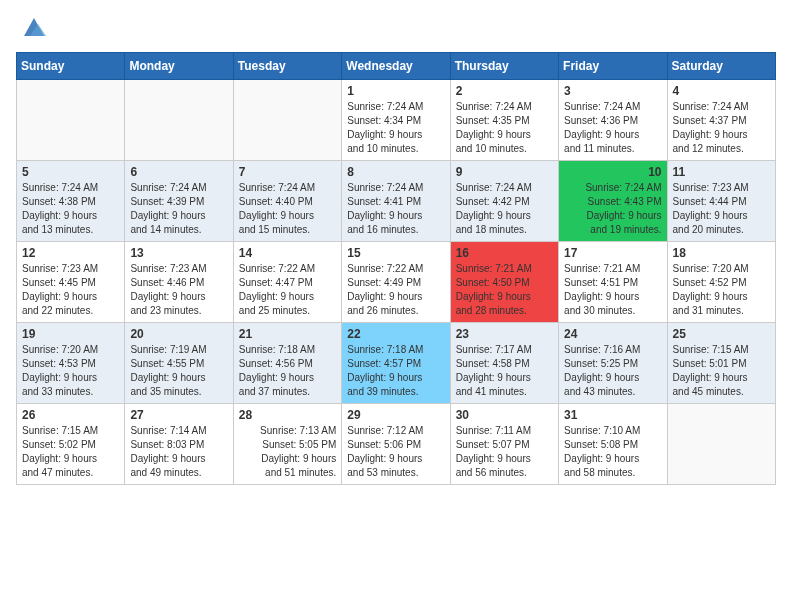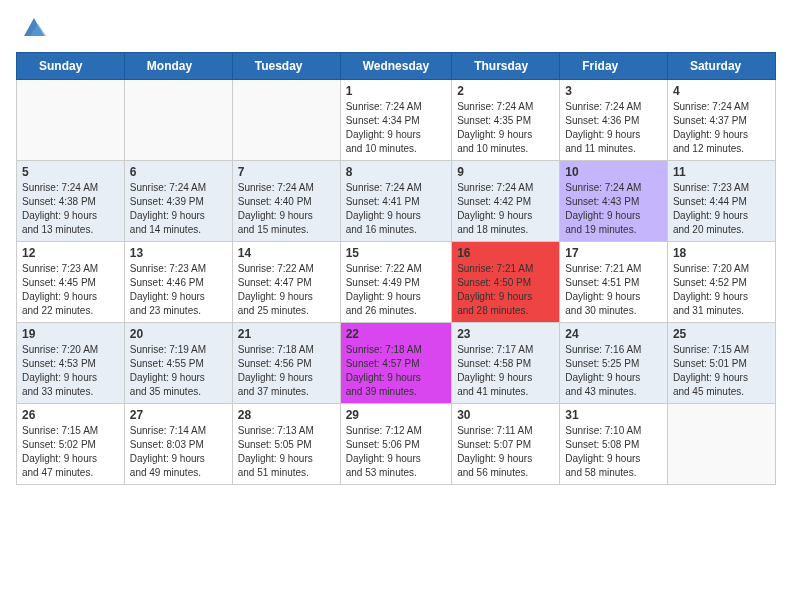--- a/index.html
+++ b/index.html
@@ -56,21 +56,21 @@
     .calendar {
       width: 100%;
       border-collapse: collapse;
       border: 1px solid #ccc;
     }
     .calendar th {
       background-color: #2a6db5;
       color: #fff;
       font-size: 12px;
       font-weight: bold;
-      padding: 6px 22px;
+      padding: 6px 4px;
       text-align: left;
       border: 1px solid #1a5a9a;
     }
     .calendar td {
       border: 1px solid #ccc;
       vertical-align: top;
       padding: 4px 5px;
       font-size: 10.5px;
       color: #333;
       width: calc(100% / 7);
@@ -190,21 +190,21 @@
 Daylight: 9 hours
 and 16 minutes.</div>
         </td>
         <td style="background-color: rgb(232, 238, 245);">
           <div class="day-number">9</div>
           <div class="cell-content" style="white-space: pre-line;">Sunrise: 7:24 AM
 Sunset: 4:42 PM
 Daylight: 9 hours
 and 18 minutes.</div>
         </td>
-        <td style="background-color: #c4b5fd;">
+        <td style="background-color: #22c55e; text-align: right;">
           <div class="day-number">10</div>
           <div class="cell-content" style="white-space: pre-line;">Sunrise: 7:24 AM
 Sunset: 4:43 PM
 Daylight: 9 hours
 and 19 minutes.</div>
         </td>
         <td style="background-color: rgb(232, 238, 245);">
           <div class="day-number">11</div>
           <div class="cell-content" style="white-space: pre-line;">Sunrise: 7:23 AM
 Sunset: 4:44 PM
@@ -278,21 +278,21 @@
 Daylight: 9 hours
 and 35 minutes.</div>
         </td>
         <td style="background-color: rgb(232, 238, 245);">
           <div class="day-number">21</div>
           <div class="cell-content" style="white-space: pre-line;">Sunrise: 7:18 AM
 Sunset: 4:56 PM
 Daylight: 9 hours
 and 37 minutes.</div>
         </td>
-        <td style="background-color: #d946ef;">
+        <td style="background-color: #7dd3fc;">
           <div class="day-number">22</div>
           <div class="cell-content" style="white-space: pre-line;">Sunrise: 7:18 AM
 Sunset: 4:57 PM
 Daylight: 9 hours
 and 39 minutes.</div>
         </td>
         <td style="background-color: rgb(232, 238, 245); margin-left: 42px;">
           <div class="day-number">23</div>
           <div class="cell-content" style="white-space: pre-line;">Sunrise: 7:17 AM
 Sunset: 4:58 PM
@@ -324,21 +324,21 @@
         </td>
         <td style="background-color: rgb(255, 255, 255);">
           <div class="day-number">27</div>
           <div class="cell-content" style="white-space: pre-line;">Sunrise: 7:14 AM
 Sunset: 8:03 PM
 Daylight: 9 hours
 and 49 minutes.</div>
         </td>
         <td style="background-color: rgb(255, 255, 255);">
           <div class="day-number">28</div>
-          <div class="cell-content" style="white-space: pre-line;">Sunrise: 7:13 AM
+          <div class="cell-content" style="white-space: pre-line; text-align: right;">Sunrise: 7:13 AM
 Sunset: 5:05 PM
 Daylight: 9 hours
 and 51 minutes.</div>
         </td>
         <td style="background-color: rgb(255, 255, 255);">
           <div class="day-number">29</div>
           <div class="cell-content" style="white-space: pre-line;">Sunrise: 7:12 AM
 Sunset: 5:06 PM
 Daylight: 9 hours
 and 53 minutes.</div>

